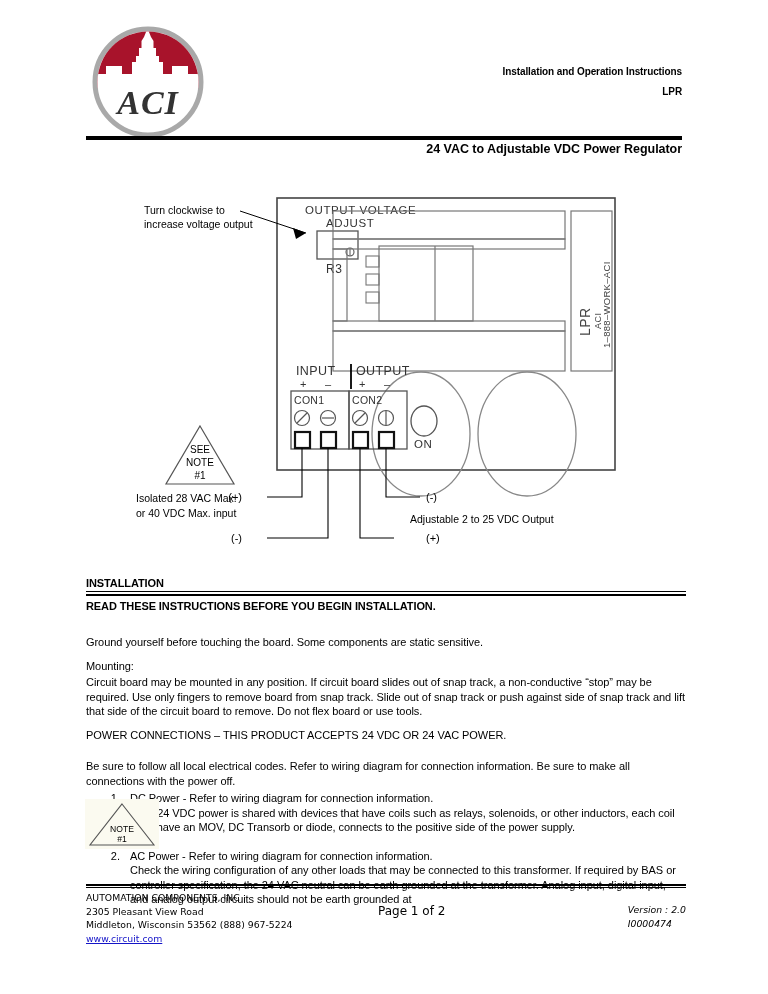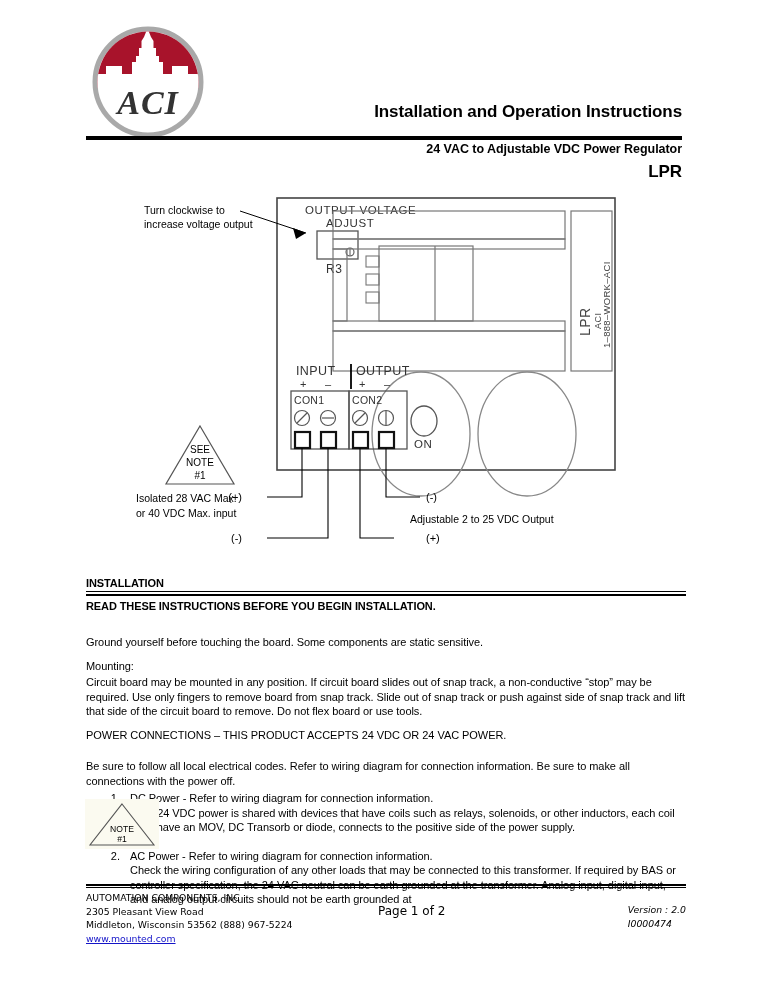--- a/index.html
+++ b/index.html
@@ -11,21 +11,21 @@
     position:relative;
     overflow:hidden;
   }
   .page{position:absolute;inset:0;}
 
   
   .header{position:absolute;left:0;top:0;width:768px;height:170px;}
   .logo{position:absolute;left:92px;top:26px;width:112px;height:112px;}
   .logo svg{display:block;}
   .title-block{position:absolute;right:86px;top:62px;text-align:right;}
-  .title-line{font-size:17px;font-weight:bold;line-height:20px;letter-spacing:-0.1px;margin-top:40px;}
+  .title-line{font-size:10px;font-weight:bold;line-height:20px;letter-spacing:-0.1px;}
   .hrule-thick{position:absolute;left:86px;top:136px;width:596px;height:4px;background:#000;}
   .subtitle{position:absolute;right:86px;top:142px;font-size:12.5px;font-weight:bold;letter-spacing:-0.05px;}
 
   
   .diagram{position:absolute;left:94px;top:186px;width:600px;height:375px;}
   .diagram svg{display:block;}
 
   
   .content{position:absolute;left:86px;top:576px;width:600px;}
   .sec-head{font-size:11px;font-weight:bold;line-height:14px;letter-spacing:-0.1px;}
@@ -243,21 +243,21 @@
     </div>
   </div>
 
   <div class="footer">
     <div class="foot-rule"></div>
     <div class="foot-grid">
       <div class="foot-left">
         <div>AUTOMATION COMPONENTS, INC</div>
         <div>2305 Pleasant View Road</div>
         <div>Middleton, Wisconsin 53562 (888) 967-5224</div>
-        <a class="foot-link" href="#">www.mounted.com</a>
+        <a class="foot-link" href="#">www.circuit.com</a>
       </div>
       <div class="foot-mid">Page 1 of 2</div>
       <div class="foot-right">
         <div>Version : 2.0</div>
         <div>I0000474</div>
       </div>
     </div>
   </div>
 
 </div>

